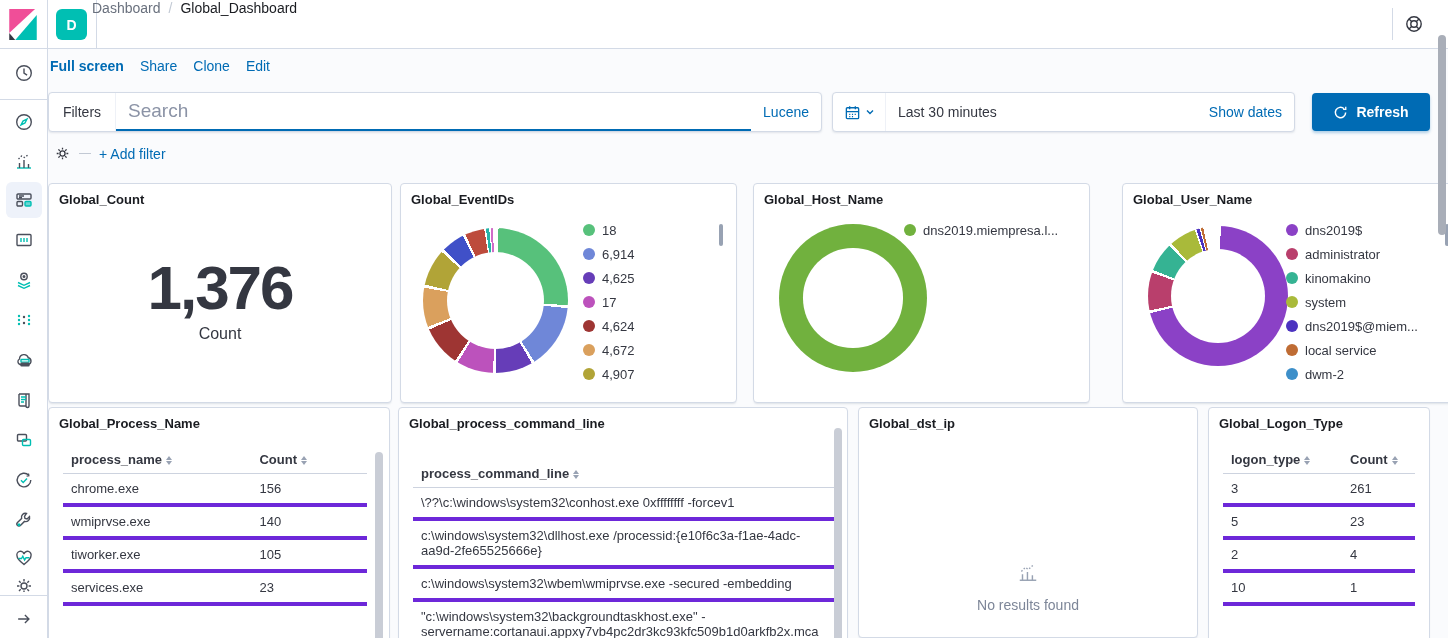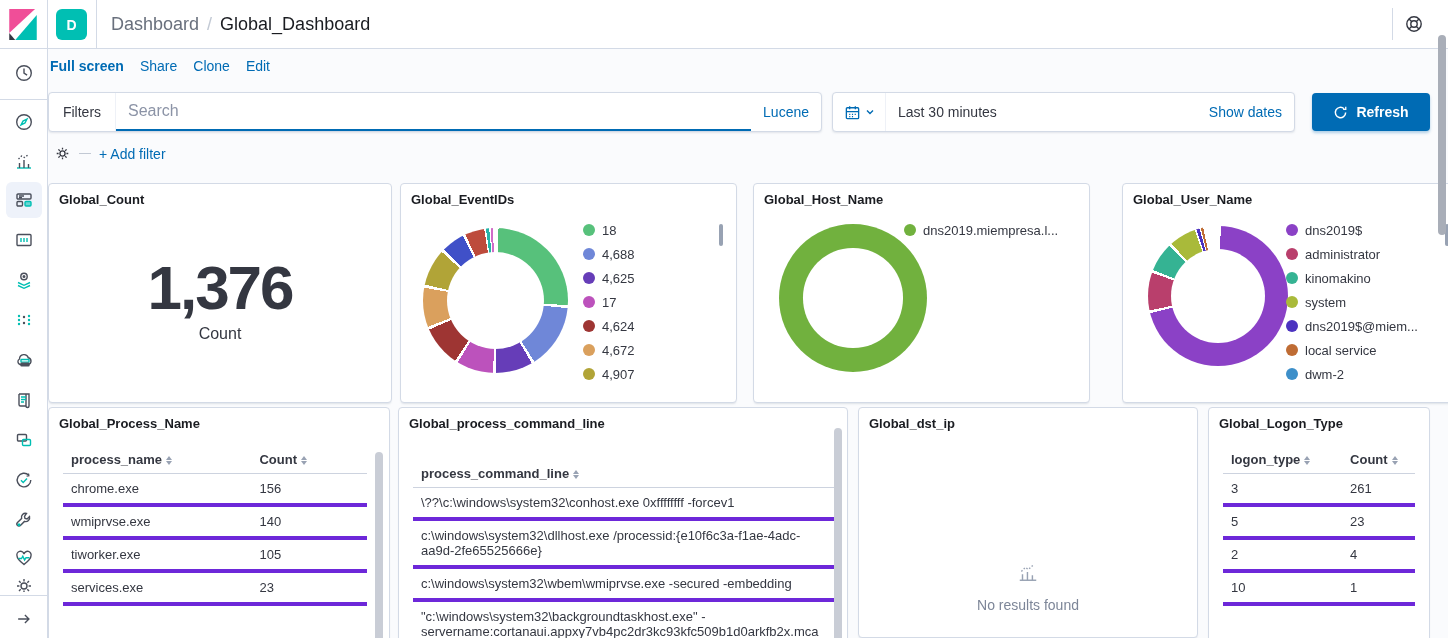--- a/index.html
+++ b/index.html
@@ -8,22 +8,22 @@
   #app { position:relative; width:1448px; height:638px; background:#fafbfd; }
 
   
   #topbar { position:absolute; left:0; top:0; width:1448px; height:49px; background:#fff;
     border-bottom:1px solid #d3dae6; z-index:5; }
   .tb-divider { position:absolute; top:0; width:1px; height:48px; background:#d3dae6; }
   #logo { position:absolute; left:8px; top:9px; width:30px; height:31px; cursor:pointer; }
   #space-badge { position:absolute; left:56px; top:9px; width:31px; height:31px; border-radius:6px;
     background:#00bfb3; color:#fff; font-weight:700; font-size:14px;
     display:flex; align-items:center; justify-content:center; cursor:pointer; }
-  #breadcrumb { position:absolute; left:111px; top:0; height:48px; display:flex; align-items:center;
-    gap:8px; font-size:18px; }
+  #breadcrumb { position:absolute; left:92px; top:0; height:48px; display:flex; align-items:flex-start;
+    gap:8px; font-size:14px; }
   .bc-root { color:#69707d; cursor:pointer; }
   .bc-sep { color:#c2c9d4; }
   .bc-current { color:#1a1c21; font-weight:500; }
   #help-divider { left:1392px; top:8px; height:32px; }
   #help-btn { position:absolute; left:1404px; top:14px; width:20px; height:20px; cursor:pointer; }
 
   
   #sidebar { position:absolute; left:0; top:49px; width:48px; height:589px; background:#fff;
     border-right:1px solid #d3dae6; z-index:4; }
   .sb-item { position:absolute; left:6px; width:36px; height:36px; border-radius:6px;
@@ -37,21 +37,21 @@
   .menu-link { color:#006bb4; font-weight:500; cursor:pointer; }
   .menu-link.first { font-weight:700; }
 
   
   .qb-box { position:absolute; top:92px; height:40px; background:#fff; border:1px solid #d3dae6;
     border-radius:4px; box-shadow:0 1px 2px rgba(152,162,179,.25); display:flex; align-items:center; }
   #searchbox { left:48px; width:774px; }
   #filters-btn { width:67px; height:100%; display:flex; align-items:center; justify-content:center;
     font-size:14px; color:#343741; border-right:1px solid #eef1f7; cursor:pointer; }
   #search-wrap { flex:1; height:100%; position:relative; border-bottom:2px solid #006bb4; }
-  #search-input { width:100%; height:100%; border:none; outline:none; font-size:16px; padding:0 12px;
+  #search-input { width:100%; height:100%; border:none; outline:none; font-size:19px; padding:0 12px;
     font-family:"Liberation Sans", sans-serif; color:#0f172a; background:transparent; }
   #search-input::placeholder { color:#8b93a6; }
   #lucene { padding:0 12px; font-size:14px; color:#006bb4; cursor:pointer; }
   #datebox { left:832px; width:463px; }
   #cal-seg { width:53px; height:100%; display:flex; align-items:center; justify-content:center; gap:4px;
     border-right:1px solid #eef1f7; cursor:pointer; }
   #time-label { flex:1; font-size:14px; color:#343741; padding-left:12px; cursor:pointer; }
   #show-dates { padding-right:12px; font-size:14px; color:#006bb4; font-weight:500; cursor:pointer; }
   #refresh-btn { position:absolute; left:1312px; top:93px; width:118px; height:38px; background:#006bb4;
     border:none; border-radius:4px; color:#fff; font-size:14px; font-weight:600; cursor:pointer;
@@ -318,21 +318,21 @@
     <div class="donut" style="left: 22px; top: 44px; width: 145px; height: 145px; background: conic-gradient(rgb(255, 255, 255) 0deg, rgb(255, 255, 255) 2.4deg, rgb(87, 193, 123) 2.4deg, rgb(87, 193, 123) 93.7396deg, rgb(255, 255, 255) 93.7396deg, rgb(255, 255, 255) 96.1396deg, rgb(111, 135, 216) 96.1396deg, rgb(111, 135, 216) 147.59deg, rgb(255, 255, 255) 147.59deg, rgb(255, 255, 255) 149.99deg, rgb(102, 61, 184) 149.99deg, rgb(102, 61, 184) 179.501deg, rgb(255, 255, 255) 179.501deg, rgb(255, 255, 255) 181.901deg, rgb(188, 82, 188) 181.901deg, rgb(188, 82, 188) 211.413deg, rgb(255, 255, 255) 211.413deg, rgb(255, 255, 255) 213.813deg, rgb(158, 53, 51) 213.813deg, rgb(158, 53, 51) 246.316deg, rgb(255, 255, 255) 246.316deg, rgb(255, 255, 255) 248.716deg, rgb(218, 160, 93) 248.716deg, rgb(218, 160, 93) 280.222deg, rgb(255, 255, 255) 280.222deg, rgb(255, 255, 255) 282.622deg, rgb(177, 164, 55) 282.622deg, rgb(177, 164, 55) 312.133deg, rgb(255, 255, 255) 312.133deg, rgb(255, 255, 255) 314.533deg, rgb(64, 80, 200) 314.533deg, rgb(64, 80, 200) 333.075deg, rgb(255, 255, 255) 333.075deg, rgb(255, 255, 255) 335.475deg, rgb(189, 75, 60) 335.475deg, rgb(189, 75, 60) 351.025deg, rgb(255, 255, 255) 351.025deg, rgb(255, 255, 255) 352.421deg, rgb(37, 179, 167) 352.421deg, rgb(37, 179, 167) 355.014deg, rgb(255, 255, 255) 355.014deg, rgb(255, 255, 255) 356.061deg, rgb(208, 108, 200) 356.061deg, rgb(208, 108, 200) 358.006deg, rgb(255, 255, 255) 358.006deg, rgb(255, 255, 255) 358.006deg, rgb(255, 255, 255) 358.006deg, rgb(255, 255, 255) 360deg);">
       <div class="donut-hole"></div>
     </div>
     <div class="legend" style="left:182px; top:34px">
         <div class="legend-item">
           <span class="dot" style="background: rgb(87, 193, 123);"></span>
           <span class="legend-label">18</span>
         </div>
         <div class="legend-item">
           <span class="dot" style="background: rgb(111, 135, 216);"></span>
-          <span class="legend-label">4,688</span>
+          <span class="legend-label">6,914</span>
         </div>
         <div class="legend-item">
           <span class="dot" style="background: rgb(102, 61, 184);"></span>
           <span class="legend-label">4,625</span>
         </div>
         <div class="legend-item">
           <span class="dot" style="background: rgb(188, 82, 188);"></span>
           <span class="legend-label">17</span>
         </div>
         <div class="legend-item">

